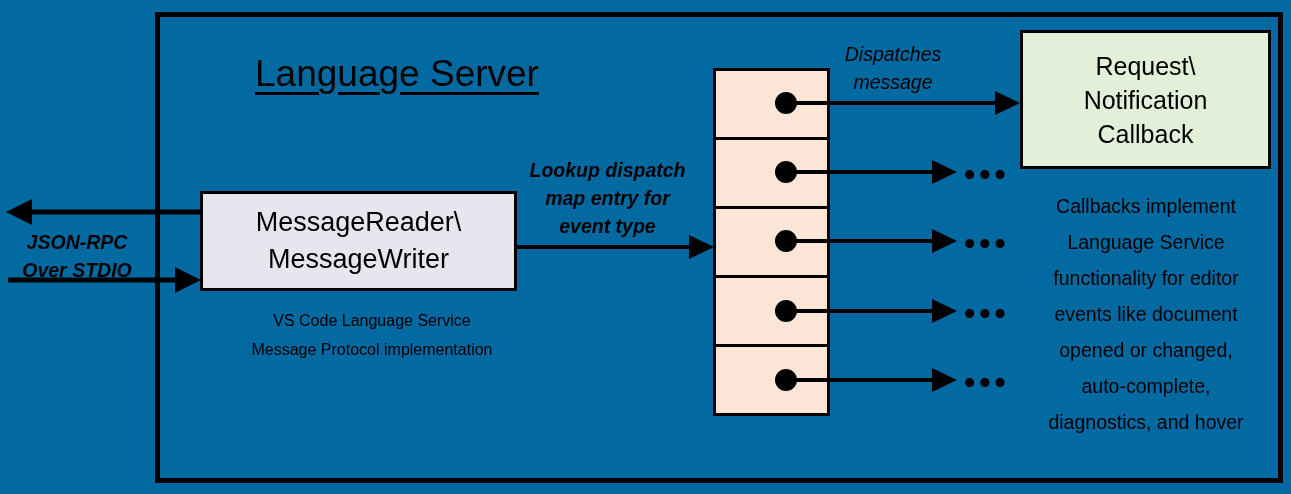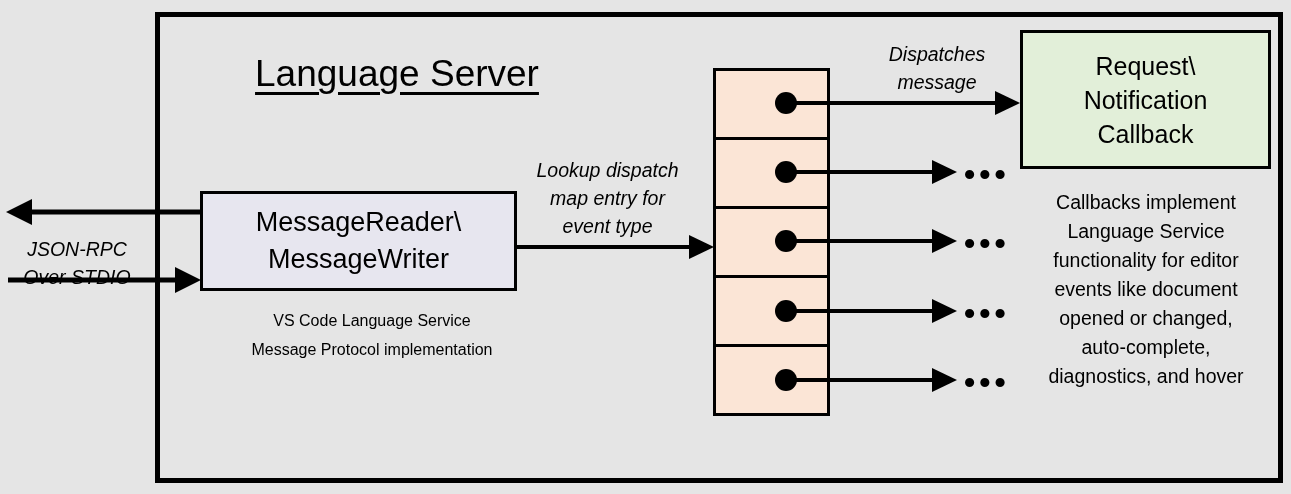--- a/index.html
+++ b/index.html
@@ -1,19 +1,19 @@
 <!DOCTYPE html>
 <html><head>
 <meta charset="utf-8">
 <style>
   html,body{margin:0;padding:0;background:#ffffff;}
   .canvas{
     position:relative;
     width:1291px;height:494px;
-    background:#e5e5e5;
+    background:#0369a1;
     font-family:"Liberation Sans",sans-serif;
     color:#000;
     overflow:hidden;
   }
   .abs{position:absolute;box-sizing:border-box;}
   .pre{white-space:pre-line;}
   .center{text-align:center;}
   .italic{font-style:italic;}
 
   
@@ -51,25 +51,25 @@
     border:3px solid #000;background:#fbe5d6;
     display:flex;flex-direction:column;z-index:2;
   }
   .map-cell{flex:1;}
   .map-cell + .map-cell{border-top:3px solid #000;}
 
   
   .caption{font-size:16px;line-height:29px;z-index:3;}
   .reader-caption{left:207px;top:306px;width:330px;}
   .map-caption{left:645px;top:424px;width:260px;}
-  .note{left:1011px;top:188px;width:270px;font-size:19.5px;line-height:29px;z-index:3;}
+  .note{left:1011px;top:188px;width:270px;font-size:19.5px;line-height:36px;z-index:3;}
   .flow-label{font-size:19.5px;line-height:28px;z-index:3;}
-  .io-label{left:12px;top:235px;width:130px;}
-  .lookup-label{left:515px;top:156px;width:185px;}
-  .dispatches-label{left:867px;top:40px;width:140px;}
+  .io-label{left:12px;top:228px;width:130px;font-weight:bold;}
+  .lookup-label{left:515px;top:156px;width:185px;font-weight:bold;}
+  .dispatches-label{left:823px;top:40px;width:140px;}
 
   
   .ellipsis{
     font-size:32px;font-weight:700;letter-spacing:4px;line-height:32px;
     z-index:3;width:60px;text-align:left;
   }
 
   
   .connectors{position:absolute;left:0;top:0;z-index:2;pointer-events:none;}
 </style>

